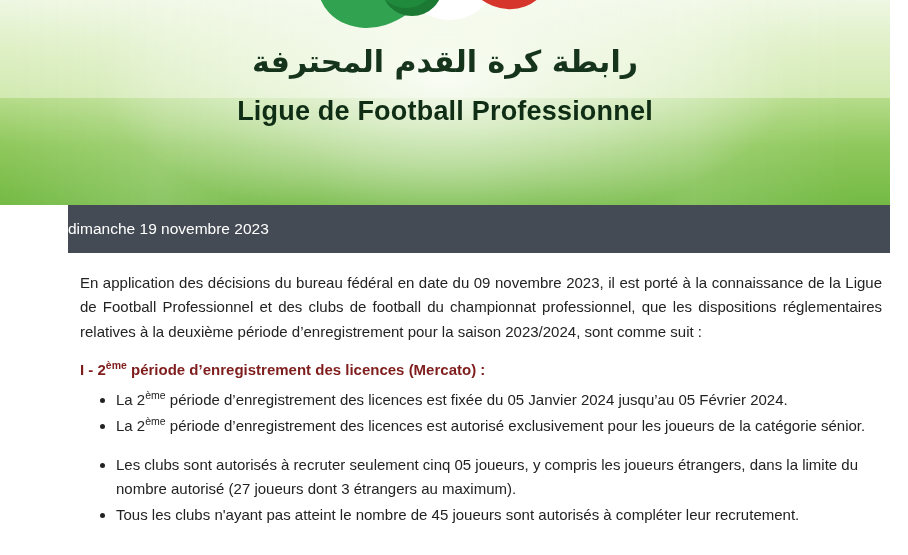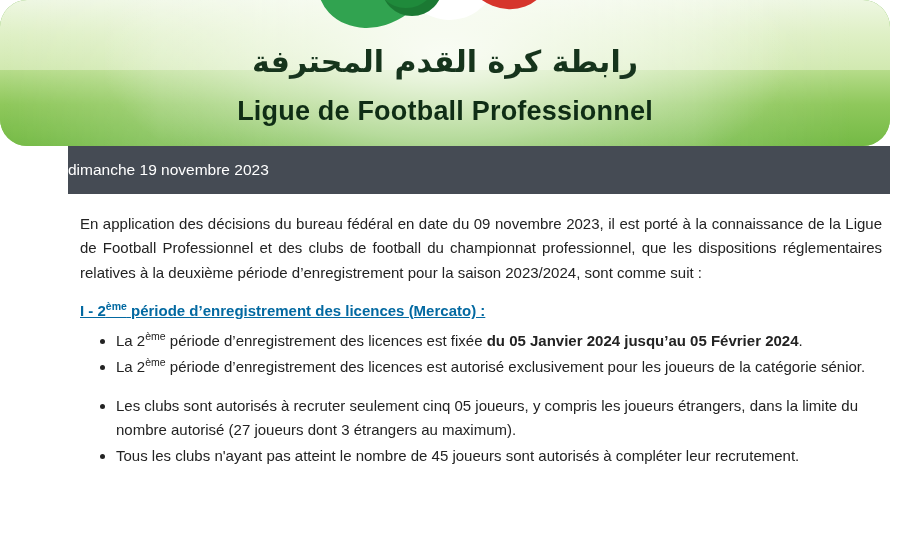--- a/index.html
+++ b/index.html
@@ -19,25 +19,24 @@
     position: relative;
     width: 908px;
     height: 555px;
     background: #ffffff;
   }
 
   
   .banner {
     position: relative;
     margin-right: 18px;
-    height: 146px;
+    height: 205px;
     overflow: hidden;
     background:
       radial-gradient(ellipse 120% 80% at 50% 120%, #b9dd8c 0%, #9ccf6c 38%, #7fc04f 62%, #6cb341 100%);
-    border-radius: 27px;
   }
   .banner .grass-top {
     position: absolute;
     left: 0; top: 0; right: 0;
     height: 52%;
     background: linear-gradient(180deg, #eef7e2 0%, #dff0c6 45%, #cfe8ad 100%);
   }
   .banner .grass-bottom {
     position: absolute;
     left: 0; bottom: 0; right: 0;
@@ -158,38 +157,37 @@
     font-size: 15px;
     line-height: 1.62;
     color: #232323;
   }
   .intro {
     text-align: justify;
     margin: 0 0 14px 0;
   }
   .section-head {
     font-weight: bold;
-    text-decoration: underline;
     margin: 0 0 6px 0;
-    color: #0369a1;
+    color: #7f1d1d;
   }
   ul.bullets {
     margin: 0 0 14px 0;
     padding-left: 36px;
     list-style-type: disc;
   }
   ul.bullets li {
     margin: 0 0 2px 0;
     text-align: left;
   }
   sup {
     font-size: 10.5px;
     line-height: 0;
   }
-  b { font-weight: bold; }
+  b { font-weight: normal; }
 
   .spacer-left {
     position: absolute;
     left: 0; top: 0;
     width: 68px; height: 555px;
     background: #ffffff;
   }
 </style>
 </head>
 <body>

